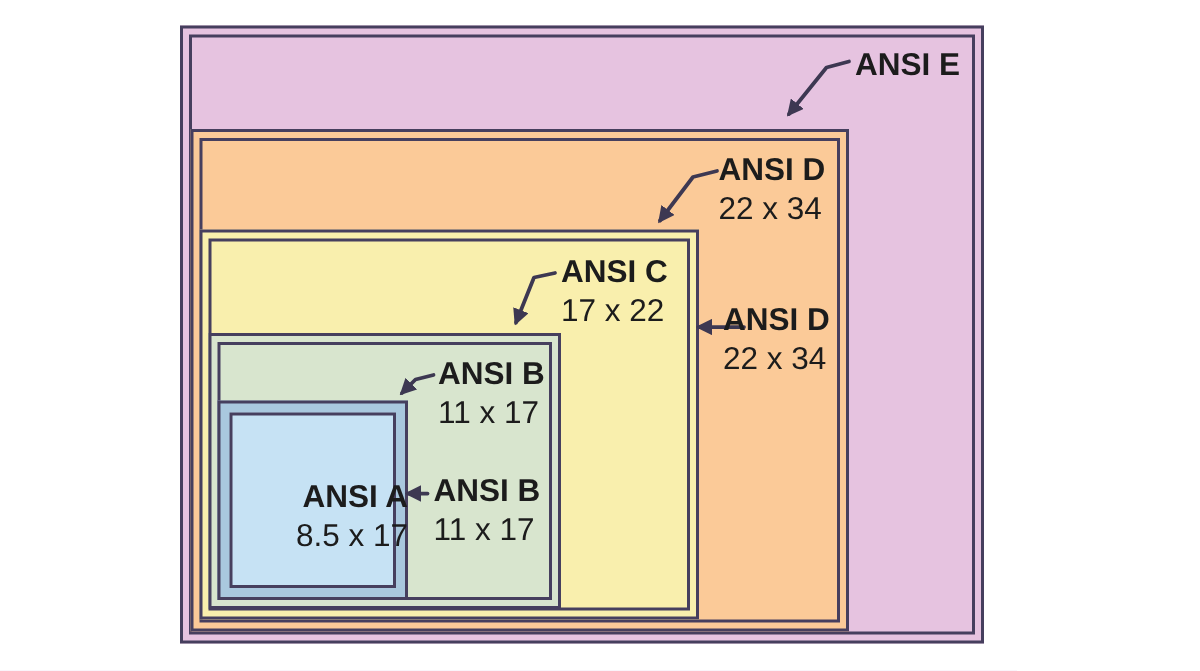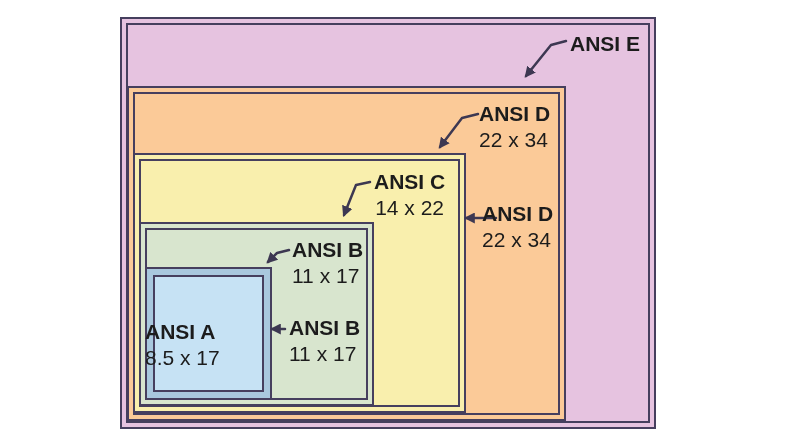--- a/index.html
+++ b/index.html
@@ -40,25 +40,25 @@
   .label {
     position: absolute;
     font-size: 21px;
     line-height: 26px;
     color: var(--text);
     white-space: nowrap;
   }
   .label .name { font-weight: bold; }
   .label-ansi-e      { left: 570px; top: 31px;  }
   .label-ansi-d-top  { left: 479px; top: 101px; }
-  .label-ansi-c      { left: 374px; top: 169px; text-align: center; }
+  .label-ansi-c      { left: 374px; top: 169px; }
   .label-ansi-b-top  { left: 292px; top: 237px; }
   .label-ansi-d-side { left: 482px; top: 201px; }
   .label-ansi-b-side { left: 289px; top: 315px; }
-  .label-ansi-a      { left: 145px; top: 319px; width: 127px; text-align: left; white-space: nowrap; }
+  .label-ansi-a      { left: 145px; top: 319px; width: 127px; text-align: right; white-space: nowrap; }
 
   .arrows {
     position: absolute;
     left: 0; top: 0;
     width: 800px;
     height: 447px;
     pointer-events: none;
   }
   .arrows polyline {
     fill: none;
@@ -111,21 +111,21 @@
     <div class="name">ANSI E</div>
   </div>
 
   <div class="label label-ansi-d-top">
     <div class="name">ANSI D</div>
     <div class="dims">22 x 34</div>
   </div>
 
   <div class="label label-ansi-c">
     <div class="name">ANSI C</div>
-    <div class="dims">14 x 22</div>
+    <div class="dims">17 x 22</div>
   </div>
 
   <div class="label label-ansi-b-top">
     <div class="name">ANSI B</div>
     <div class="dims">11 x 17</div>
   </div>
 
   <div class="label label-ansi-d-side">
     <div class="name">ANSI D</div>
     <div class="dims">22 x 34</div>

